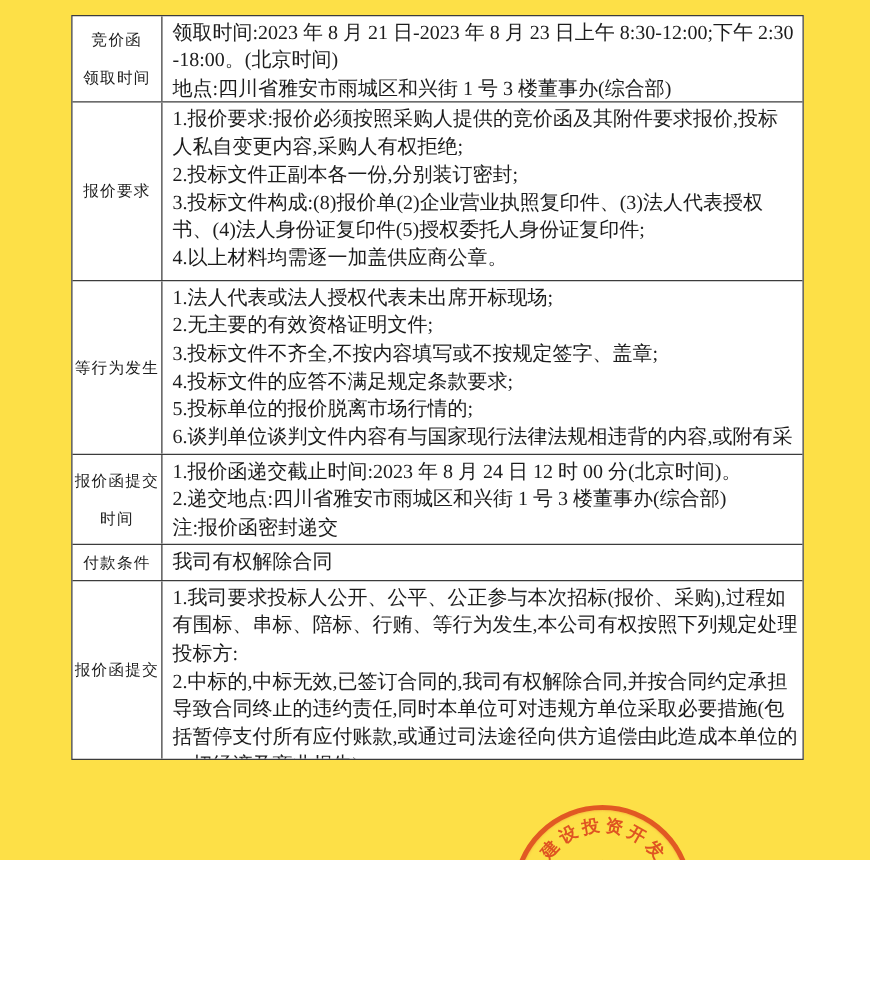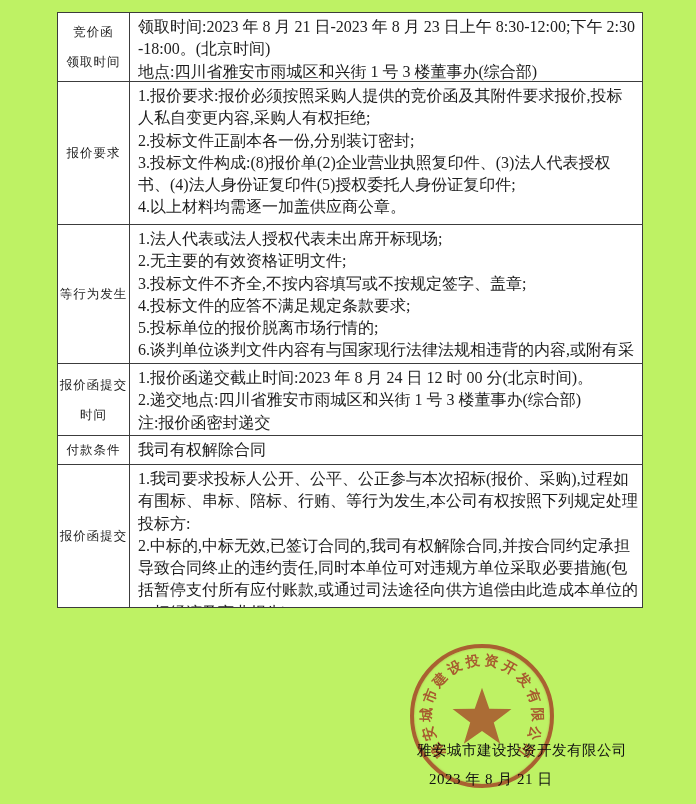--- a/index.html
+++ b/index.html
@@ -1,18 +1,18 @@
 <!DOCTYPE html>
 <html><head>
 <meta charset="utf-8">
 <style>
   * { margin:0; padding:0; box-sizing:border-box; }
   html,body { background:#ffffff; }
   .page {
-    position:relative; width:696px; height:804px; background:#bef264;
+    position:relative; width:696px; height:688px; background:#fde047;
     font-family:"Liberation Serif","DejaVu Serif",serif;
     color:#1c1c1c; overflow:hidden;
   }
   
   .doc-table {
     position:absolute; left:57px; top:12px; width:586px;
     border:1px solid #3c3c3c; background:#fff;
   }
   .trow { display:flex; border-top:1px solid #3c3c3c; overflow:hidden; }
   .trow:first-child { border-top:none; }

